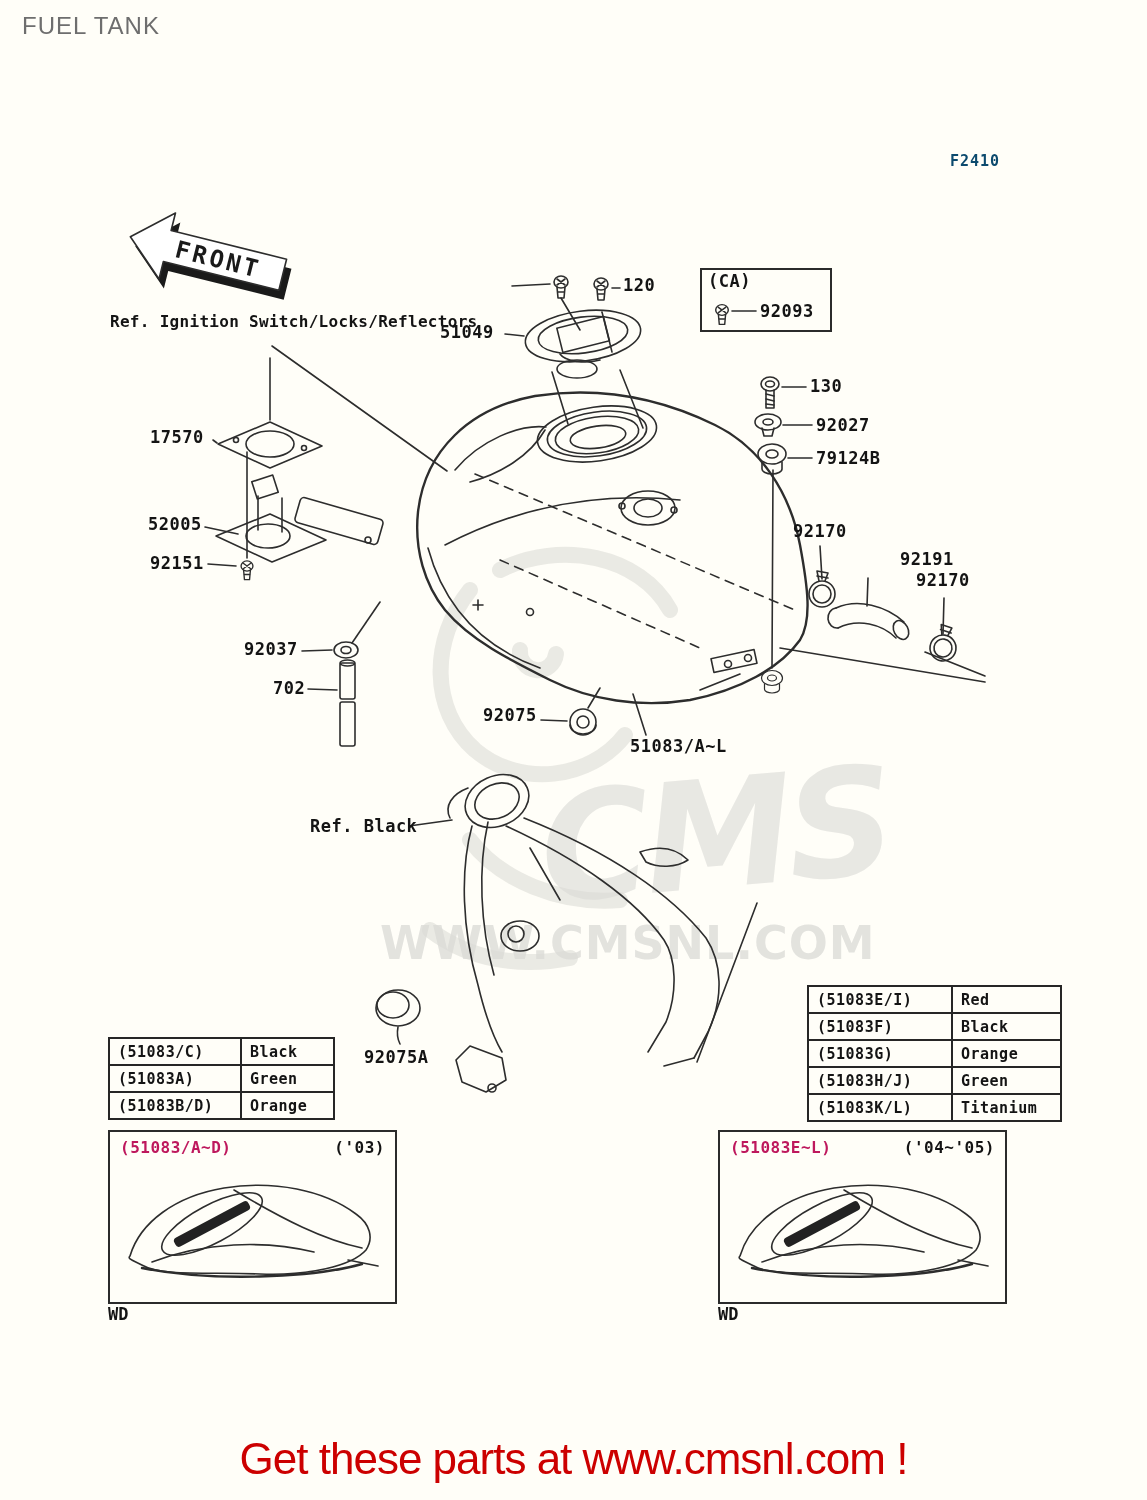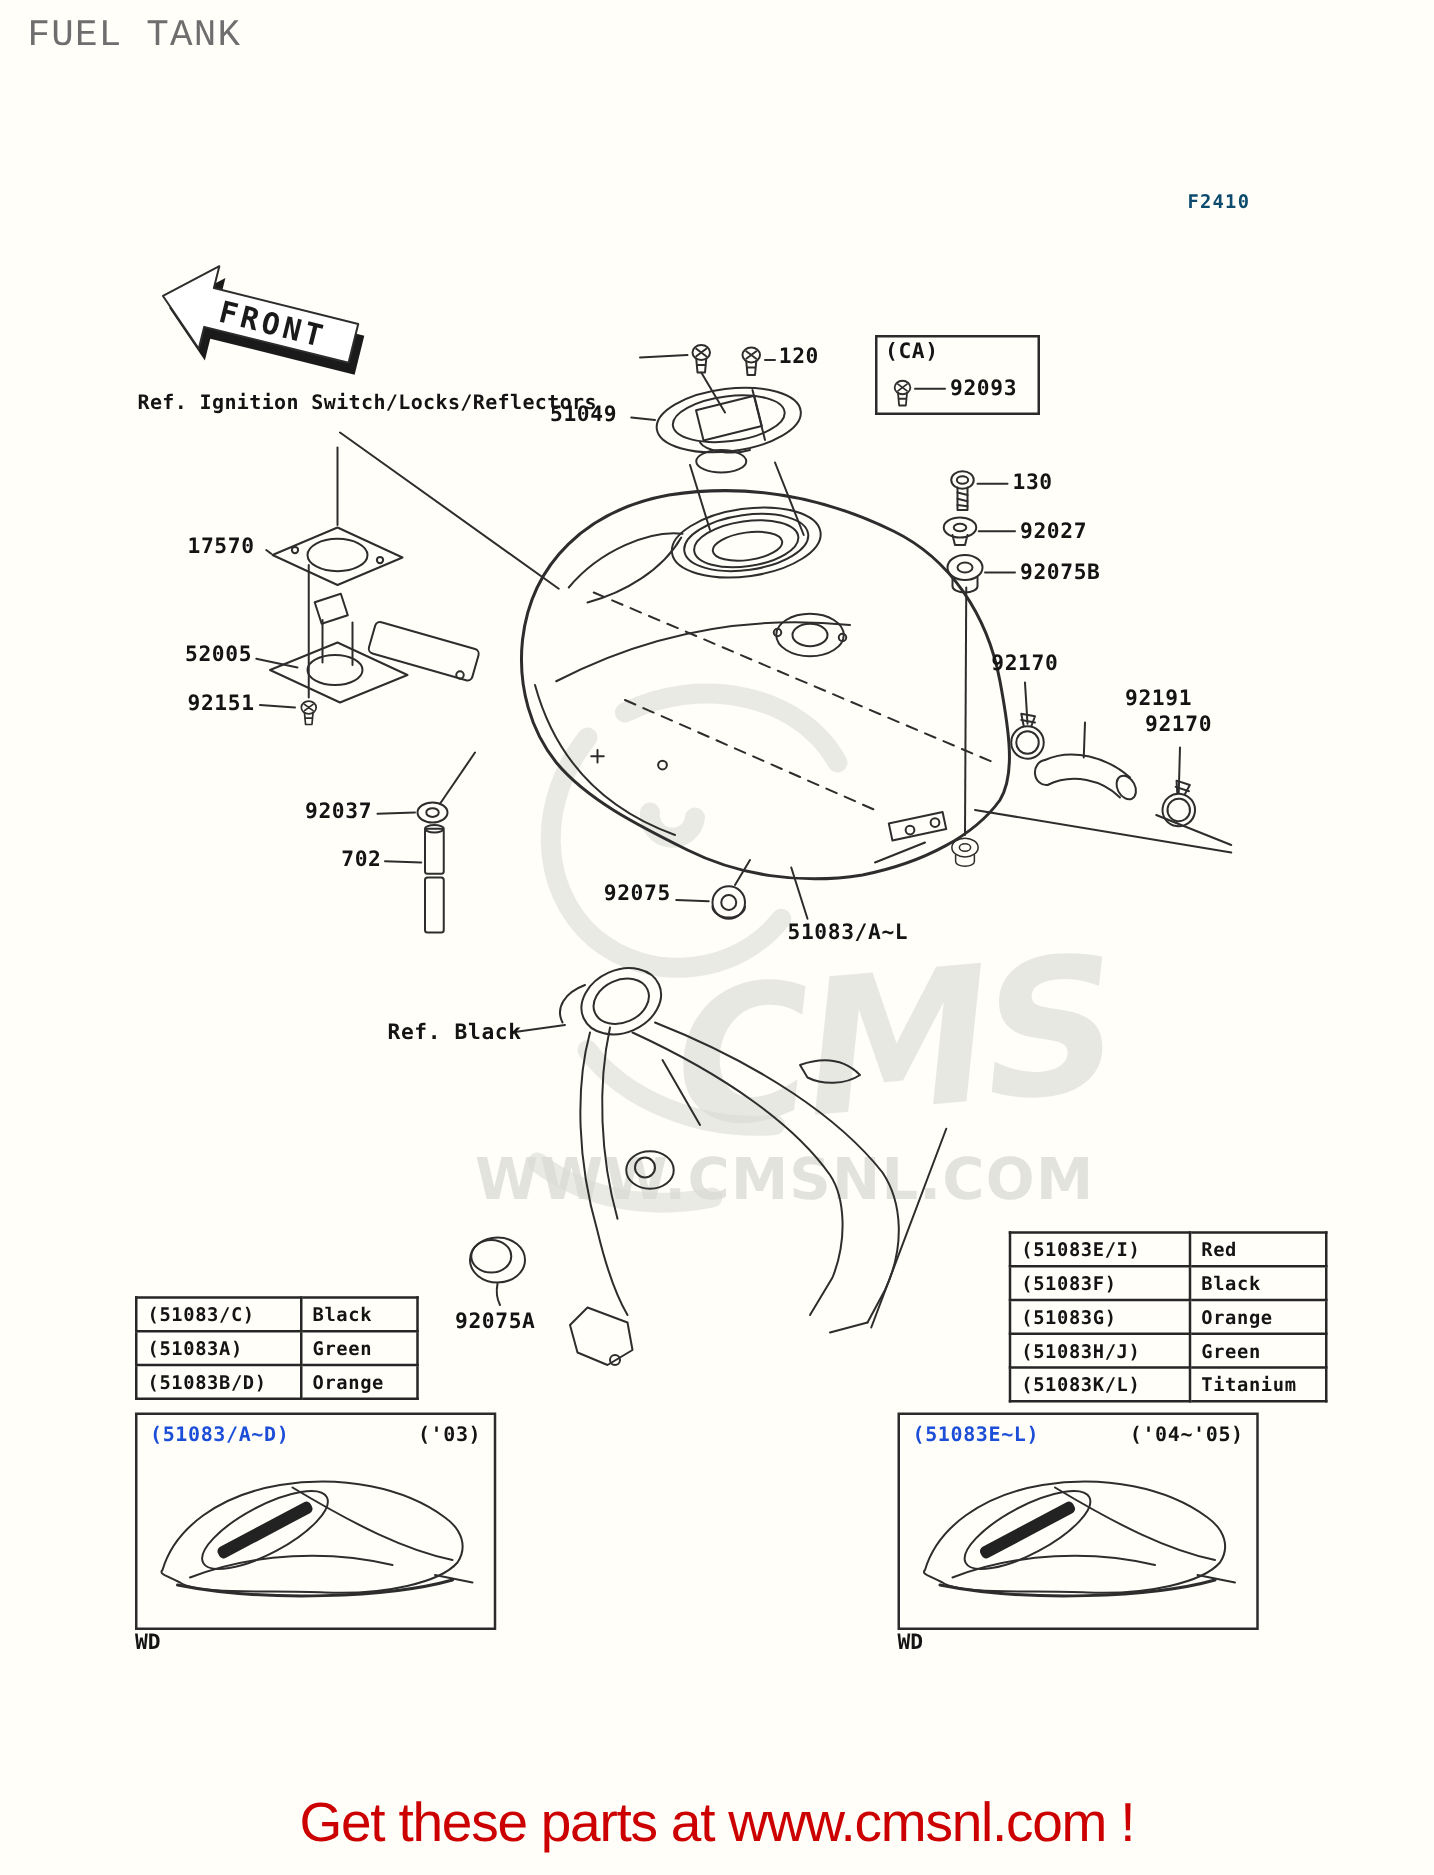--- a/index.html
+++ b/index.html
@@ -1,40 +1,40 @@
 <!DOCTYPE html>
 <html><head>
 <meta charset="utf-8">
 <style>
   html,body{margin:0;padding:0;}
   body{width:1147px;height:1500px;position:relative;background:#fffef8;overflow:hidden;
        font-family:"DejaVu Sans Mono",monospace;}
   .abs{position:absolute;}
   
-  .page-title{left:22px;top:12px;font-family:Liberation Mono, monospace;font-size:30px;
+  .page-title{left:22px;top:12px;font-family:Liberation Sans, sans-serif;font-size:24px;
               color:#6e6e6e;letter-spacing:1px;}
   .fig-code{left:950px;top:152px;font:bold 15px "DejaVu Sans Mono",monospace;color:#0c4a6e;letter-spacing:1px;text-align:center;}
   
   .lbl{position:absolute;font:bold 17px "DejaVu Sans Mono",monospace;color:#141414;
        letter-spacing:0.5px;white-space:nowrap;line-height:18px;z-index:30;}
   .lbl-ref{font-size:16px;letter-spacing:0.3px;margin-top:36px;}
   
   .ca-box{left:700px;top:268px;width:128px;height:60px;border:2px solid #2b2b2b;z-index:25;background:transparent;}
   
   .ctable{position:absolute;border-collapse:collapse;z-index:30;}
   .ctable td{border:2px solid #262626;font:bold 15px "DejaVu Sans Mono",monospace;color:#141414;
              padding:2px 6px 2px 8px;letter-spacing:0.5px;white-space:nowrap;}
   .ct-left{left:108px;top:1037px;}
   .ct-left td.c1{width:116px;} .ct-left td.c2{width:77px;}
   .ct-right{left:762px;top:985px;margin-left:45px;}
   .ct-right td.c1{width:128px;} .ct-right td.c2{width:93px;}
   .ctable td{height:21px;}
   
   .vbox{position:absolute;width:285px;height:170px;border:2px solid #2b2b2b;z-index:25;}
-  .vbox .code{position:absolute;left:10px;top:6px;font:bold 16px "DejaVu Sans Mono",monospace;color:#1d4ed8;letter-spacing:0.5px;}
+  .vbox .code{position:absolute;left:10px;top:6px;font:bold 16px "DejaVu Sans Mono",monospace;color:#be185d;letter-spacing:0.5px;}
   .vbox .years{position:absolute;right:10px;top:6px;font:bold 16px "DejaVu Sans Mono",monospace;color:#141414;letter-spacing:0.5px;}
   .vbox svg{position:absolute;left:2px;top:28px;}
   .wd{position:absolute;width:287px;text-align:left;font:bold 17px "DejaVu Sans Mono",monospace;color:#141414;z-index:25;}
   
   .wm{z-index:5;color:#dadad6;pointer-events:none;}
   .wm-logo{left:540px;top:748px;font:bold italic 150px "DejaVu Sans",sans-serif;
            transform:rotate(-5deg);letter-spacing:-6px;opacity:.6;}
   .wm-url{left:380px;top:916px;font:bold 46px "DejaVu Sans",sans-serif;letter-spacing:1px;opacity:.75;}
   
   svg.art{position:absolute;left:0;top:0;z-index:10;pointer-events:none;}
@@ -244,21 +244,21 @@
 </svg>
 
 <div class="lbl lbl-ref" style="left:110px;top:277px">Ref. Ignition Switch/Locks/Reflectors</div>
 <div class="lbl" style="left:623px;top:276px">120</div>
 <div class="lbl" style="left:440px;top:323px">51049</div>
 <div class="ca-box abs"></div>
 <div class="lbl" style="left:708px;top:272px">(CA)</div>
 <div class="lbl" style="left:760px;top:302px">92093</div>
 <div class="lbl" style="left:810px;top:377px">130</div>
 <div class="lbl" style="left:816px;top:416px">92027</div>
-<div class="lbl" style="left:816px;top:449px">92075B</div>
+<div class="lbl" style="left:816px;top:449px">79124B</div>
 <div class="lbl" style="left:150px;top:428px">17570</div>
 <div class="lbl" style="left:148px;top:515px">52005</div>
 <div class="lbl" style="left:150px;top:554px">92151</div>
 <div class="lbl" style="left:793px;top:522px">92170</div>
 <div class="lbl" style="left:900px;top:550px">92191</div>
 <div class="lbl" style="left:916px;top:571px">92170</div>
 <div class="lbl" style="left:244px;top:640px">92037</div>
 <div class="lbl" style="left:273px;top:679px">702</div>
 <div class="lbl" style="left:483px;top:706px">92075</div>
 <div class="lbl" style="left:630px;top:737px">51083/A~L</div>

